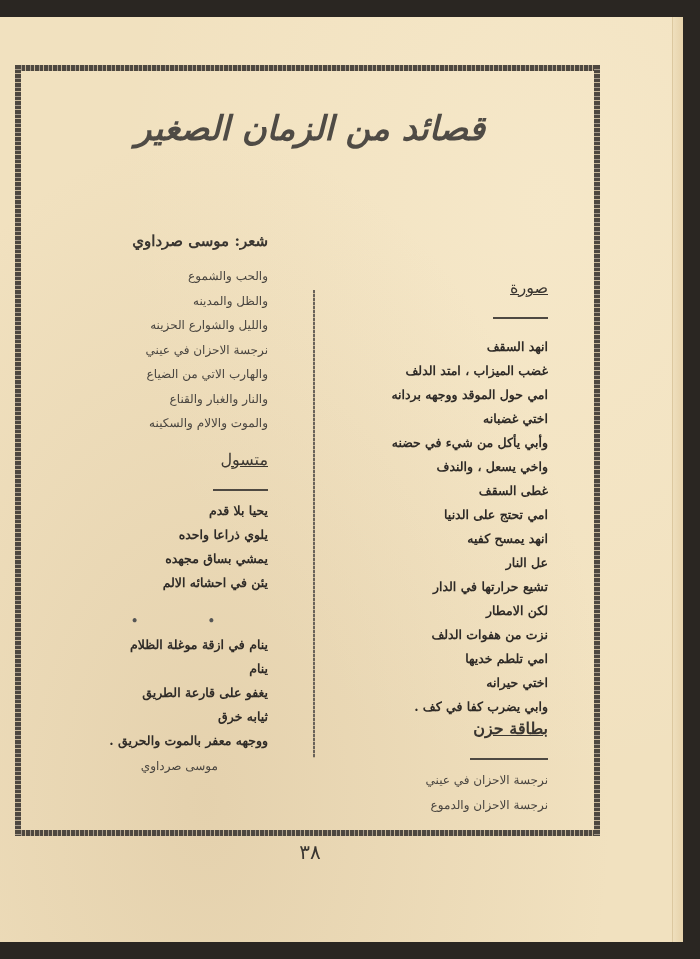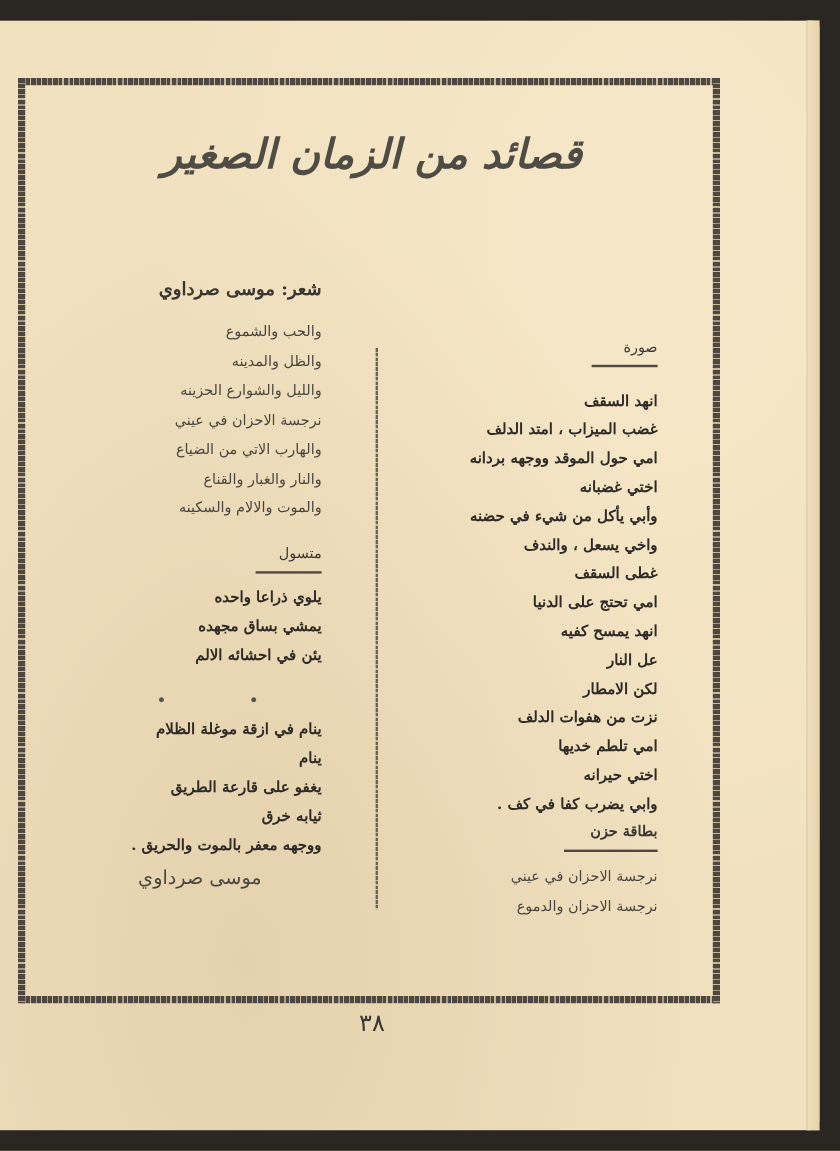--- a/index.html
+++ b/index.html
@@ -41,27 +41,27 @@
   }
   .col {
     position:absolute; direction:rtl; text-align:right; color:#3a3631;
   }
   .col-right { left:390px; width:158px; top:278px; }
   .col-left  { left:80px;  width:188px; top:232px; }
   .author-heading { font-size:15px; font-weight:bold; margin:0 0 14px 0; color:#3a3631;}
   .poem-line-light { font-size:12px; line-height:24.5px; color:#4a4640; }
   .poem-line-bold { font-size:12.5px; line-height:24px; font-weight:bold; color:#2f2b27; }
   .section-heading {
-    font-size:12px; color:#3a3631; display:inline-block; padding-bottom:8px;
-    border-bottom:2px solid #4e4942; min-width:55px; text-align:right;
+    font-size:16px; color:#3a3631; display:inline-block; padding-bottom:20px;
+    border-bottom:2px solid #4e4942; min-width:55px; text-align:right;text-decoration:underline;
   }
   .section-heading.wide { min-width:78px; font-weight:bold; }
   .heading-wrap { text-align:right; margin:0 0 8px 0; }
   .dots { text-align:center; font-size:14px; color:#555; letter-spacing:32px; padding-left:30px; margin:10px 0 4px 0; }
-  .signature { font-size:16px; color:#4a4640; margin-top:6px; padding-right:50px; }
+  .signature { font-size:12px; color:#4a4640; margin-top:6px; padding-right:50px; }
   .page-number {
     position:absolute; left:290px; top:840px; width:40px; text-align:center;
     font-size:20px; color:#3a3631; direction:rtl;
   }
 </style>
 </head>
 <body>
 
 <div class="page">
   <div class="page-edge"></div>
@@ -84,20 +84,21 @@
     <div class="poem-line-bold">انهد السقف</div>
     <div class="poem-line-bold">غضب الميزاب ، امتد الدلف</div>
     <div class="poem-line-bold">امي حول الموقد ووجهه بردانه</div>
     <div class="poem-line-bold">اختي غضبانه</div>
     <div class="poem-line-bold">وأبي يأكل من شيء في حضنه</div>
     <div class="poem-line-bold">واخي يسعل ، والندف</div>
     <div class="poem-line-bold">غطى السقف</div>
     <div class="poem-line-bold">امي تحتج على الدنيا</div>
     <div class="poem-line-bold">انهد يمسح كفيه</div>
     <div class="poem-line-bold">عل النار</div>
+    <div class="poem-line-bold">تشيع حرارتها في الدار</div>
     <div class="poem-line-bold">لكن الامطار</div>
     <div class="poem-line-bold">نزت من هفوات الدلف</div>
     <div class="poem-line-bold">امي تلطم خديها</div>
     <div class="poem-line-bold">اختي حيرانه</div>
     <div class="poem-line-bold">وابي يضرب كفا في كف .</div>
   </div>
   <div class="heading-wrap" style="margin-top:0;">
     <span class="section-heading wide">بطاقة حزن</span>
   </div>
   <div style="margin-top:8px;">
@@ -114,20 +115,21 @@
     <div class="poem-line-light">والليل والشوارع الحزينه</div>
     <div class="poem-line-light">نرجسة الاحزان في عيني</div>
     <div class="poem-line-light">والهارب الاتي من الضياع</div>
     <div class="poem-line-light">والنار والغبار والقناع</div>
     <div class="poem-line-light">والموت والالام والسكينه</div>
   </div>
   <div class="heading-wrap" style="margin-top:14px;">
     <span class="section-heading">متسول</span>
   </div>
   <div style="margin-top:6px;">
+    <div class="poem-line-bold">يحيا بلا قدم</div>
     <div class="poem-line-bold">يلوي ذراعا واحده</div>
     <div class="poem-line-bold">يمشي بساق مجهده</div>
     <div class="poem-line-bold">يئن في احشائه الالم</div>
   </div>
   <div class="dots" style="margin-top:18px;">• •</div>
   <div>
     <div class="poem-line-bold">ينام في ازقة موغلة الظلام</div>
     <div class="poem-line-bold">ينام</div>
     <div class="poem-line-bold">يغفو على قارعة الطريق</div>
     <div class="poem-line-bold">ثيابه خرق</div>

